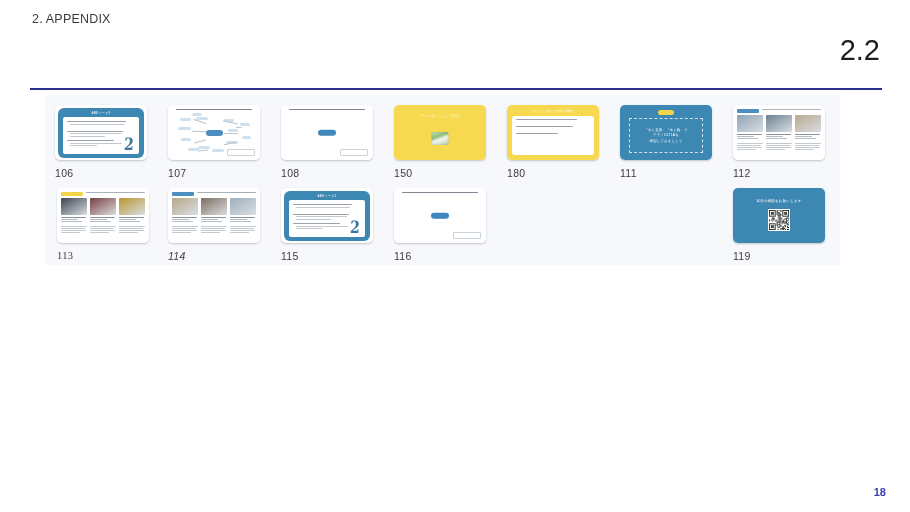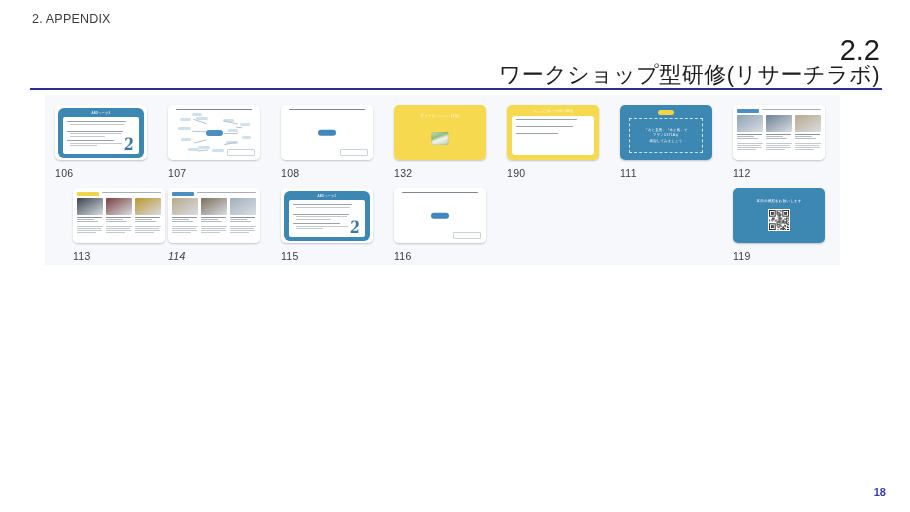--- a/index.html
+++ b/index.html
@@ -232,21 +232,20 @@
 </style>
 </head>
 <body>
 
 <div class="slide">
 
   <div class="hdr-sec">2. APPENDIX</div>
 
   <div class="hdr-row">
     <span class="hdr-num">2.2</span>
-    <span class="hdr-title">ワークショップ型研修(リサーチラボ)</span>
   </div>
 
   <div class="rule"></div>
 
 
   <div class="panel">
     <div class="grid" id="grid">
         <div class="cell" style="left: 10px; top: 10px;">
           <div class="thumb">
             <div class="tn">
@@ -313,38 +312,38 @@
           </div>
           <div class="cap">108</div>
         </div>
         <div class="cell" style="left: 349px; top: 10px;">
           <div class="thumb">
             <div class="tn ylw">
               <div class="ylw-ttl">ディーセッション (3分)</div>
               <div class="ylw-img"></div>
             </div>
           </div>
-          <div class="cap">132</div>
+          <div class="cap">150</div>
         </div>
         <div class="cell" style="left: 462px; top: 10px;">
           <div class="thumb">
             <div class="tn ylwf">
               <div class="ylwf-ttl">ちょっとブレイク(5〜10分)</div>
               <div class="ylwf-card">
                 <div class="abd-lines" style="top:3px">
                   <div class="ln" style="width:84%"></div>
                   <div class="ln g" style="width:0"></div>
                   <div class="ln" style="width:78%"></div>
                   <div class="ln g" style="width:0"></div>
                   <div class="ln" style="width:58%"></div>
                 </div>
               </div>
             </div>
           </div>
-          <div class="cap">190</div>
+          <div class="cap">180</div>
         </div>
         <div class="cell" style="left: 575px; top: 10px;">
           <div class="thumb">
             <div class="tn blu">
               <div class="blu-tag"></div>
               <div class="blu-box">
                 <span>「石と意思」「木と気」で</span>
                 <span>アデノULTLAを</span>
                 <span>構想してみましょう</span>
               </div>
@@ -398,21 +397,21 @@
                     <div class="l" style="width:94%"></div>
                     <div class="l" style="width:98%"></div>
                     <div class="l" style="width:72%"></div>
                   </div>
                 </div>
               </div>
             </div>
           </div>
           <div class="cap">112</div>
         </div>
-        <div class="cell" style="left: 28px; top: 93px;">
+        <div class="cell" style="left: 12px; top: 93px; font-family: Liberation Serif, serif;">
           <div class="thumb">
             <div class="tn pt">
               <div class="pt-tag y"></div>
               <div class="pt-sub"></div>
               <div class="pt-cols">
                 <div class="pt-col">
                   <div class="pt-ph" style="background:linear-gradient(150deg,#3c4450,#d9dde1)"></div>
                   <div class="pt-txt">
                     <div class="l d" style="width:96%"></div>
                     <div class="l" style="width:64%"></div>

